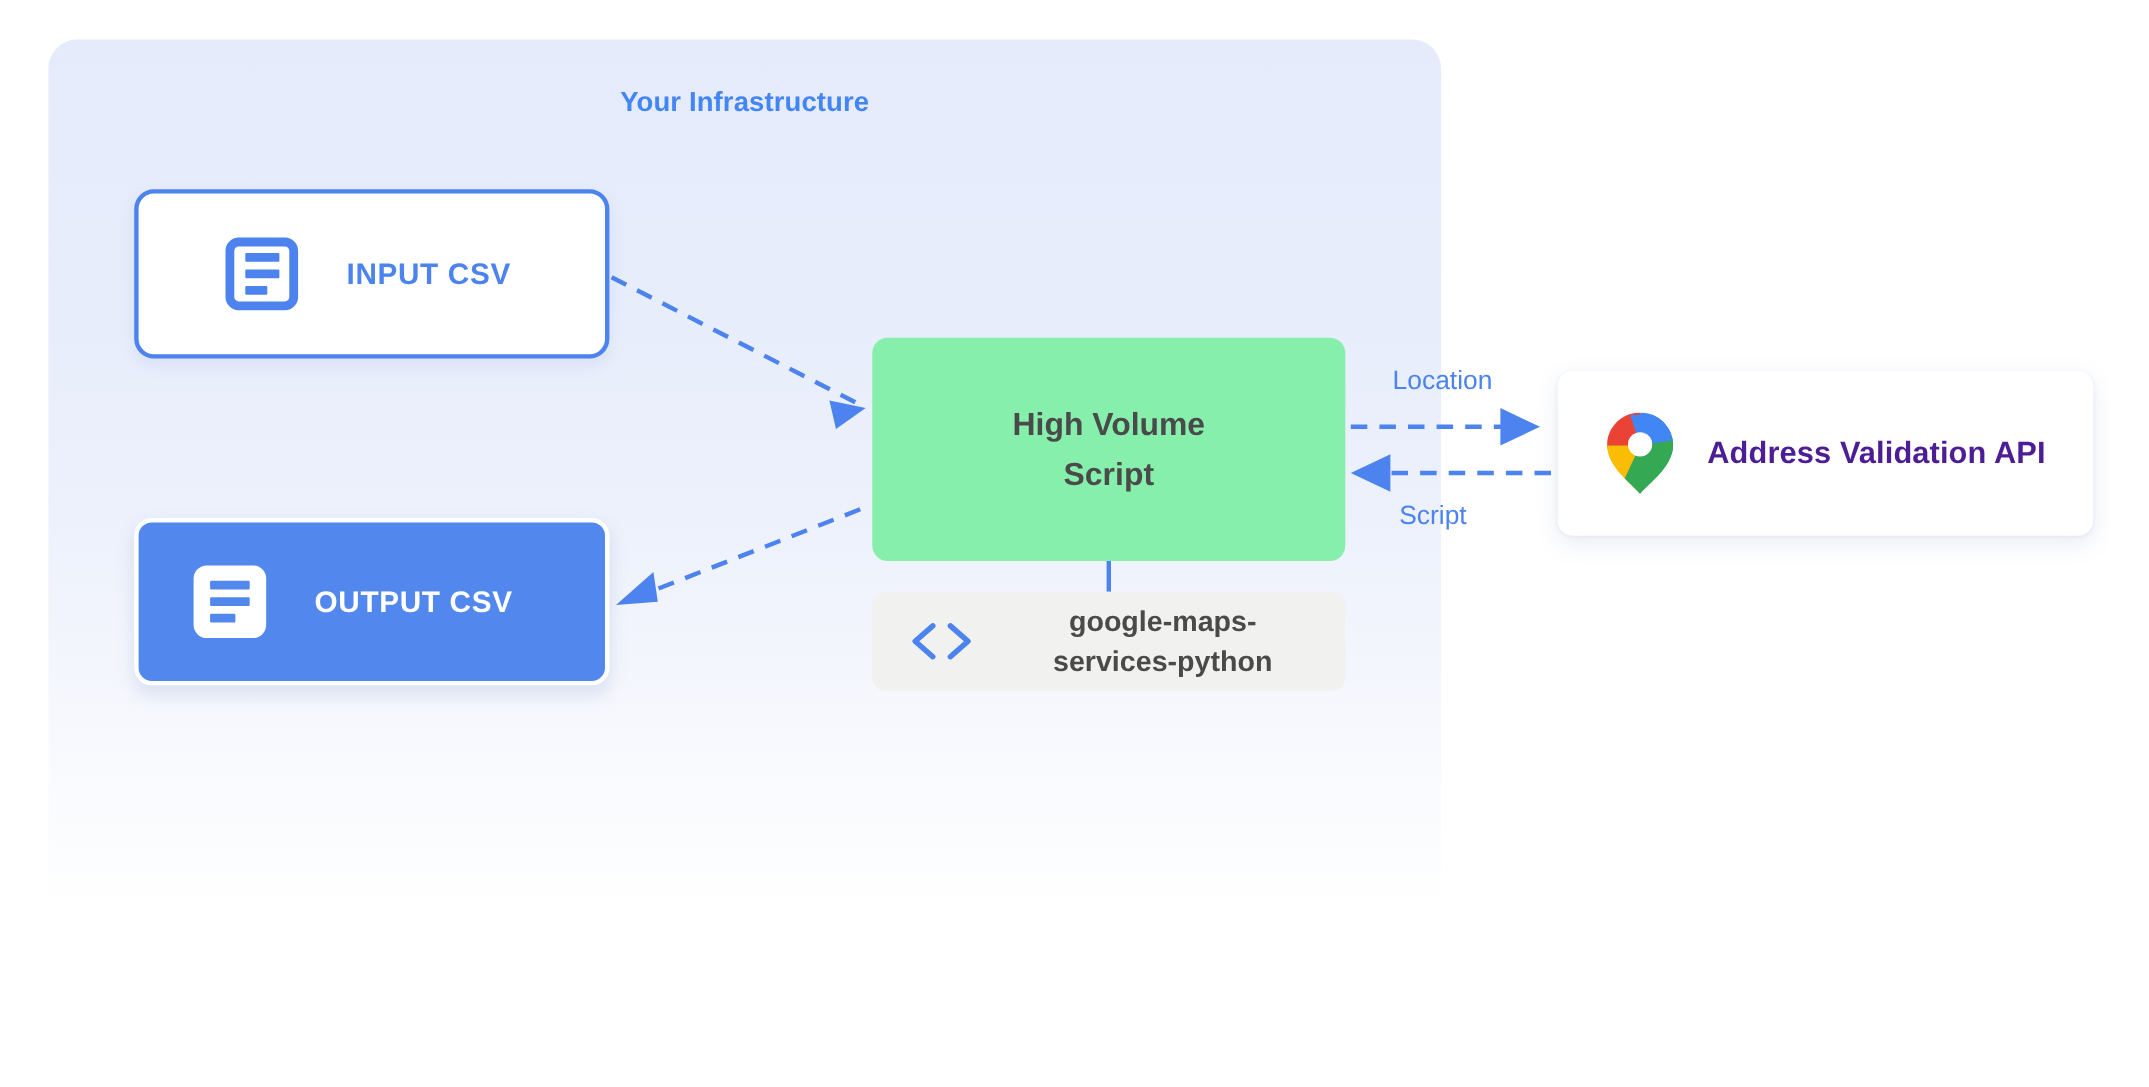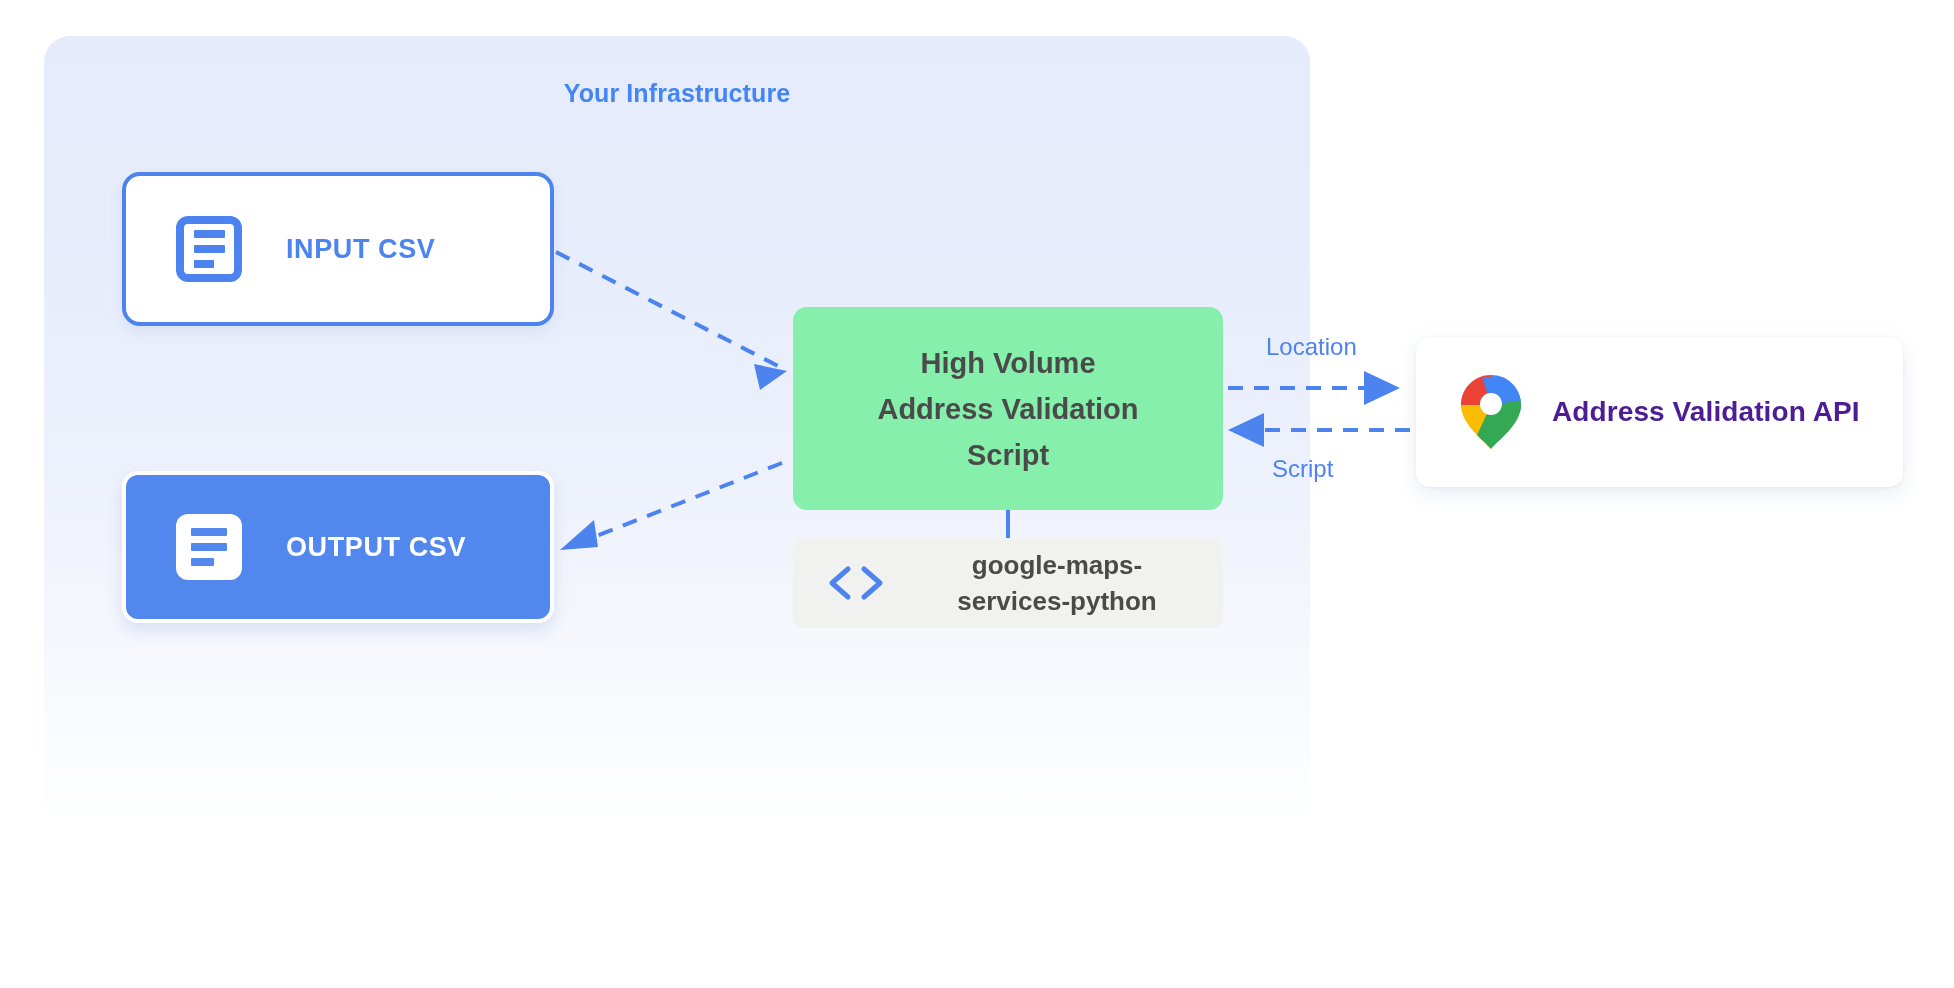--- a/index.html
+++ b/index.html
@@ -53,21 +53,21 @@
   
   .input-csv {
     left: 122px;
     top: 172px;
     width: 432px;
     height: 154px;
     background: #ffffff;
     border: 4px solid #4c83ee;
     border-radius: 18px;
     box-shadow: 0 6px 14px rgba(90,120,190,0.10);
-    padding-left: 50px;
+    padding-left: 79px;
   }
   .input-csv .label {
     margin-left: 44px;
     font-size: 27px;
     font-weight: bold;
     color: #4c83ee;
     letter-spacing: 0.6px;
   }
 
   
@@ -289,21 +289,20 @@
         <span class="bar b2"></span>
         <span class="bar b3"></span>
       </span>
     </span>
     <span class="label">OUTPUT CSV</span>
   </div>
 
 
   <div class="node script-box">
     <div class="line">High Volume</div>
-    <div class="line">Address Validation</div>
     <div class="line">Script</div>
   </div>
 
   <div class="connector"></div>
 
   <div class="node lib-box">
     <svg class="code-icon" viewBox="0 0 62 40" xmlns="http://www.w3.org/2000/svg">
       <polyline points="23,6 7,20 23,34" fill="none" stroke="#4c83ee" stroke-width="5" stroke-linecap="round" stroke-linejoin="round"></polyline>
       <polyline points="39,6 55,20 39,34" fill="none" stroke="#4c83ee" stroke-width="5" stroke-linecap="round" stroke-linejoin="round"></polyline>
     </svg>

